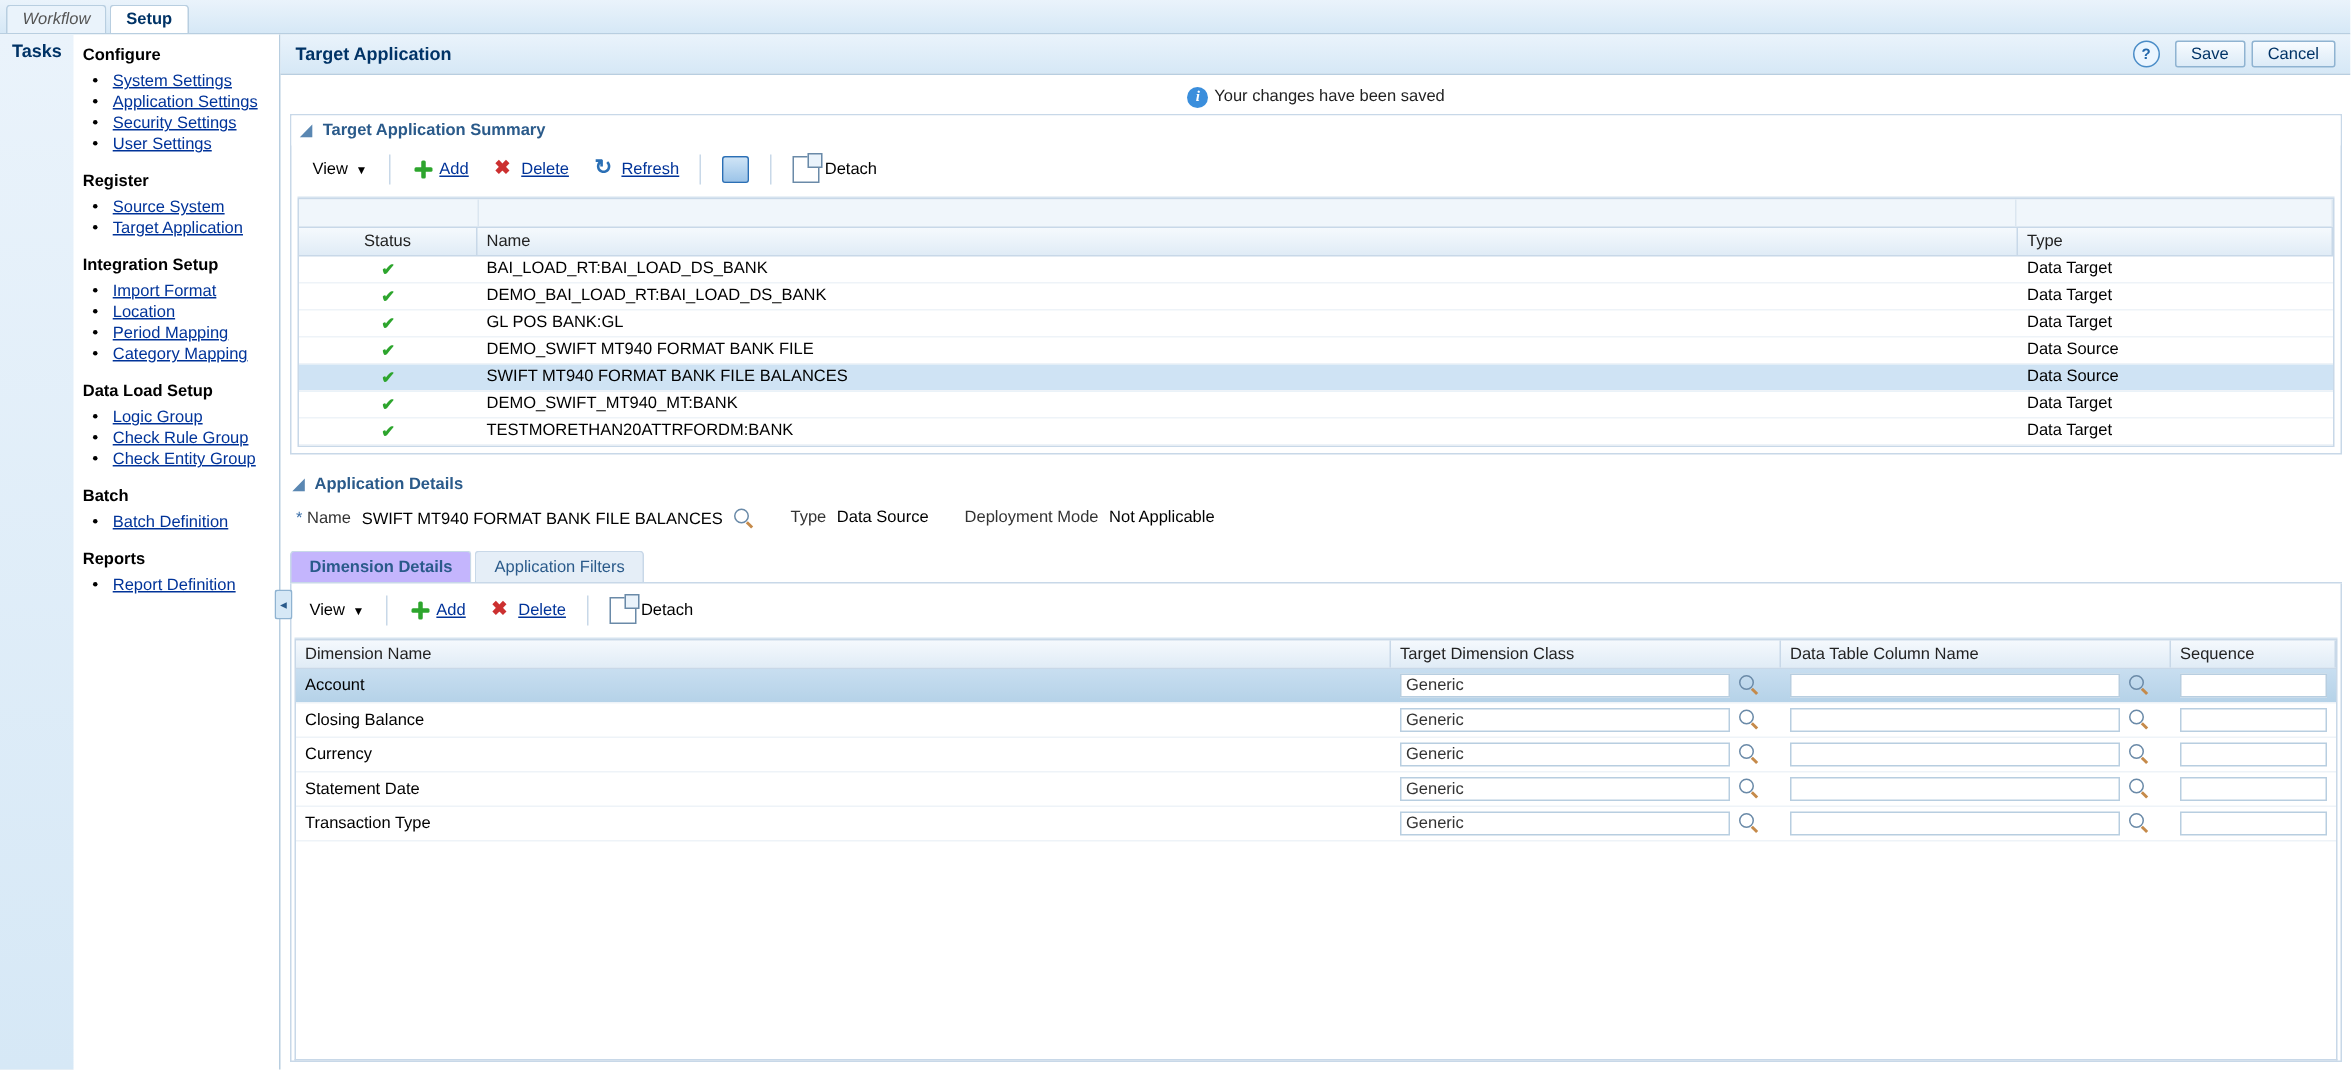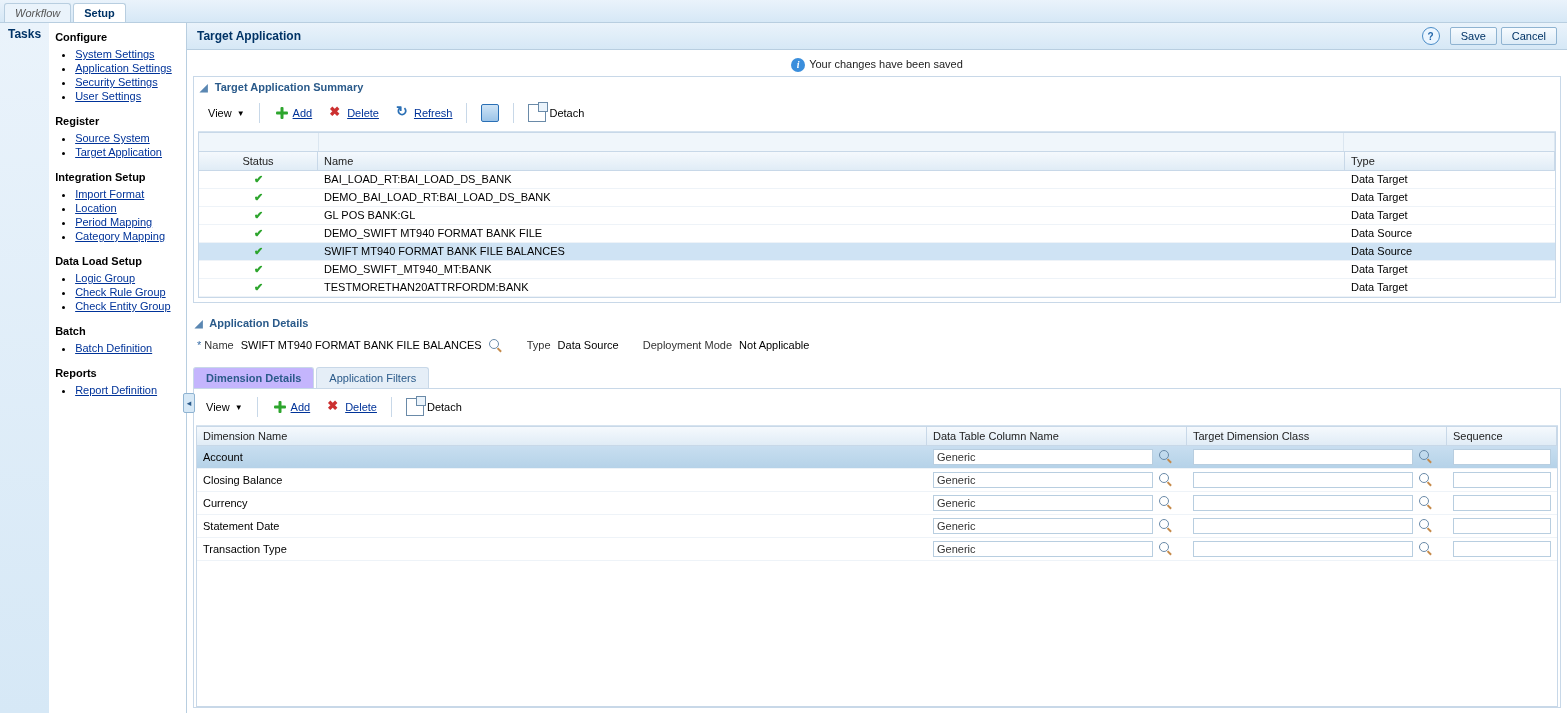--- a/index.html
+++ b/index.html
@@ -311,22 +311,22 @@
               </span>
             <span class="tb-sep"></span>
             <span class="tb-btn">
                 <span class="icon icon-detach"></span>
                 <span class="tb-label" style="color:#000;">Detach</span>
               </span>
           </div>
 
           <div class="grid-head" style="border:1px solid #c8d8e8;">
             <div class="hcell dim-col-name">Dimension Name</div>
+            <div class="hcell dim-col-class">Target Dimension Class</div>
             <div class="hcell dim-col-dt">Data Table Column Name</div>
-            <div class="hcell dim-col-class">Target Dimension Class</div>
             <div class="hcell dim-col-seq">Sequence</div>
           </div>
           <div class="dim-grid-body" id="dim-rows">
               <div class="dim-row selected">
                 <div class="gcell dim-col-name">Account</div>
                 <div class="gcell dim-col-class">
                   <div class="dim-cell-with-lookup">
                     <input class="dim-input" value="Generic" style="">
                     <span class="lookup-icon"></span>
                   </div>

